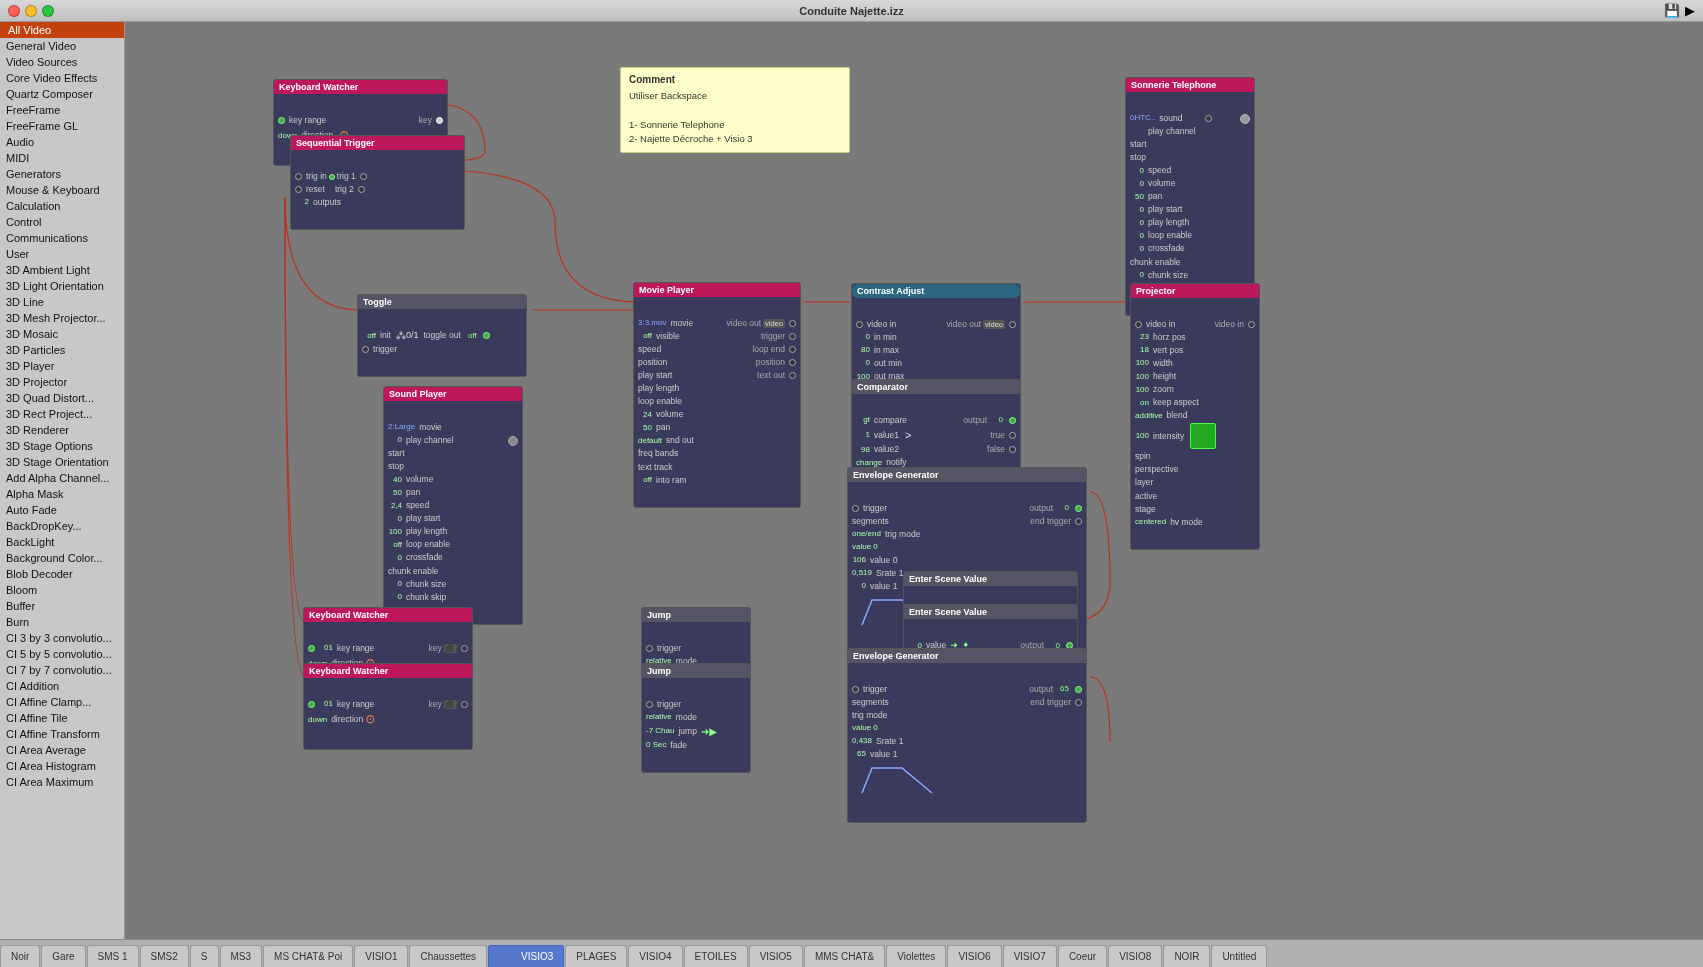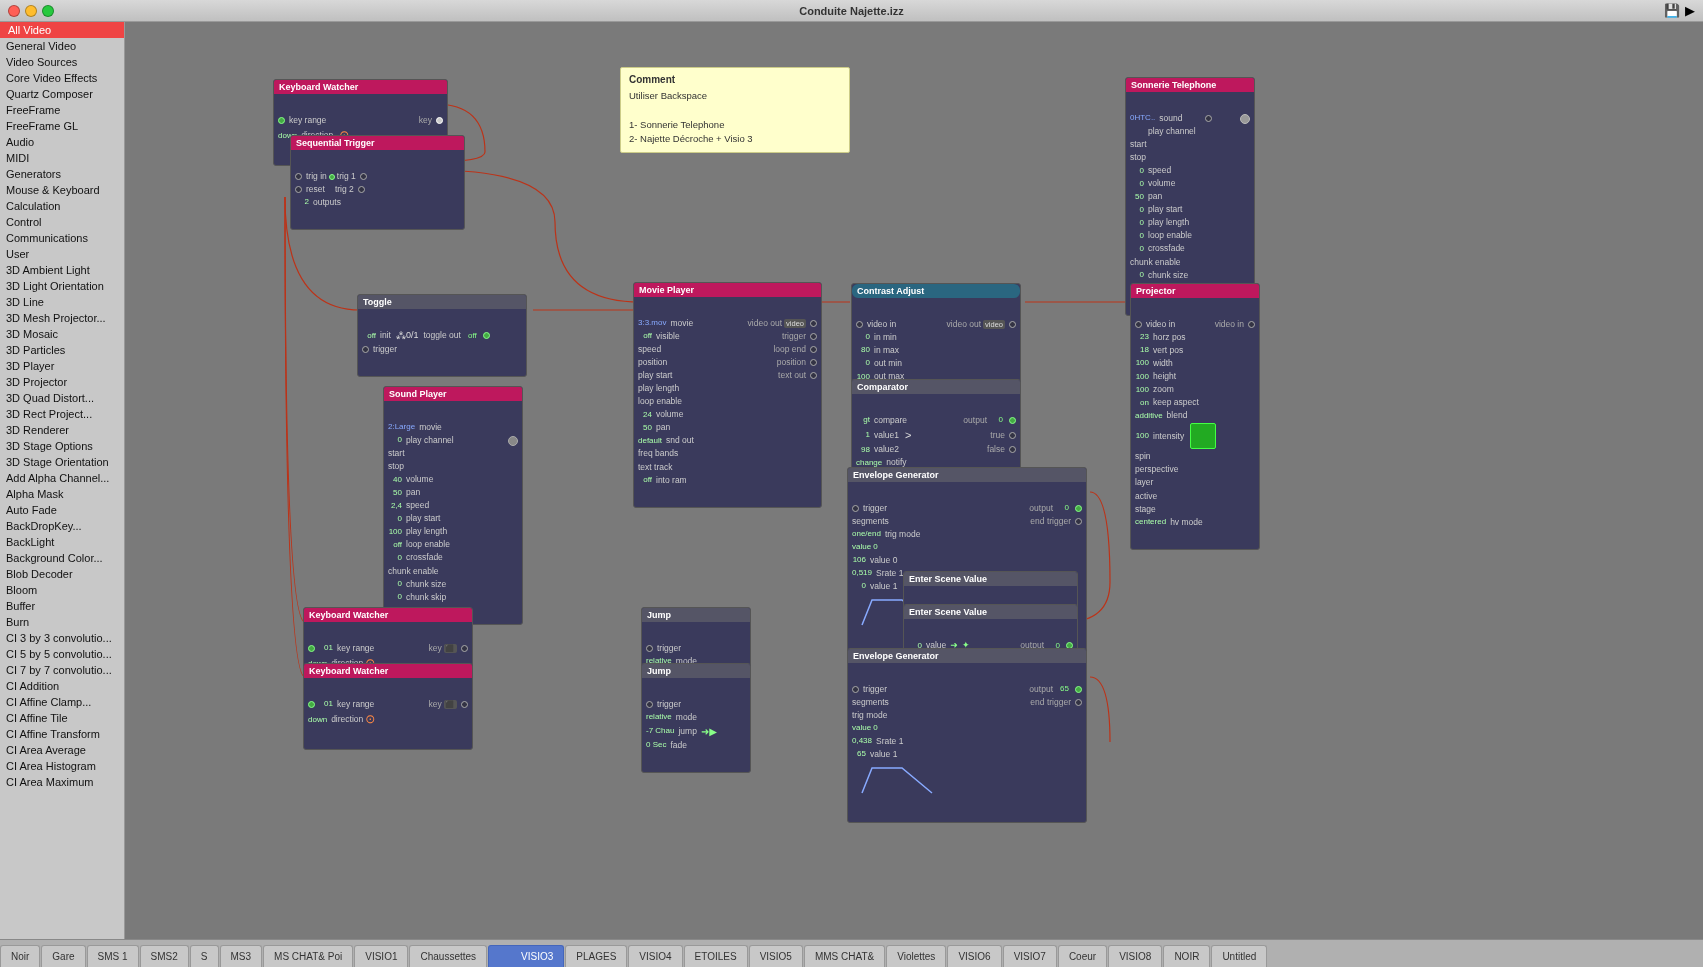--- a/index.html
+++ b/index.html
@@ -24,21 +24,21 @@
 
     
     #sidebar {
       width: 125px; min-width: 125px; background: #c8c8c8;
       border-right: 1px solid #999; overflow-y: auto; font-size: 11px;
     }
     .sidebar-item {
       padding: 2px 6px; cursor: pointer; color: #111;
       white-space: nowrap; overflow: hidden;
     }
-    .sidebar-item.selected { background: #ef4444; color: white; padding-left: 8px; }
+    .sidebar-item.selected { background: #c2410c; color: white; padding-left: 8px; }
 
     
     #canvas {
       flex: 1; background: #7a7a7a; position: relative; overflow: hidden;
     }
 
     
     .node {
       position: absolute; background: #3a3a5c; border: 1px solid #555; border-radius: 3px;
       color: #ddd; font-size: 9px; min-width: 80px;
@@ -371,21 +371,21 @@
             <span class="val">0</span>
             <span class="label">chunk size</span>
           </div>
         <div class="node-row">
             <span class="val">0</span>
             <span class="label">chunk skip</span>
           </div>
       </div>
     </div>
 
-    <div class="node" style="left: 508px; top: 260px; width: 189px;">
+    <div class="node" style="left: 508px; top: 260px; width: 168px;">
       <div class="node-title blue">Movie Player</div>
       <div class="node-body">
         <div class="node-row">
           <span class="val val-blue">3:3.mov</span>
           <span class="label">movie</span>
           <span class="label right">video out</span>
           <span class="badge">video</span>
           <span class="port out"></span>
         </div>
         <div class="node-row">

